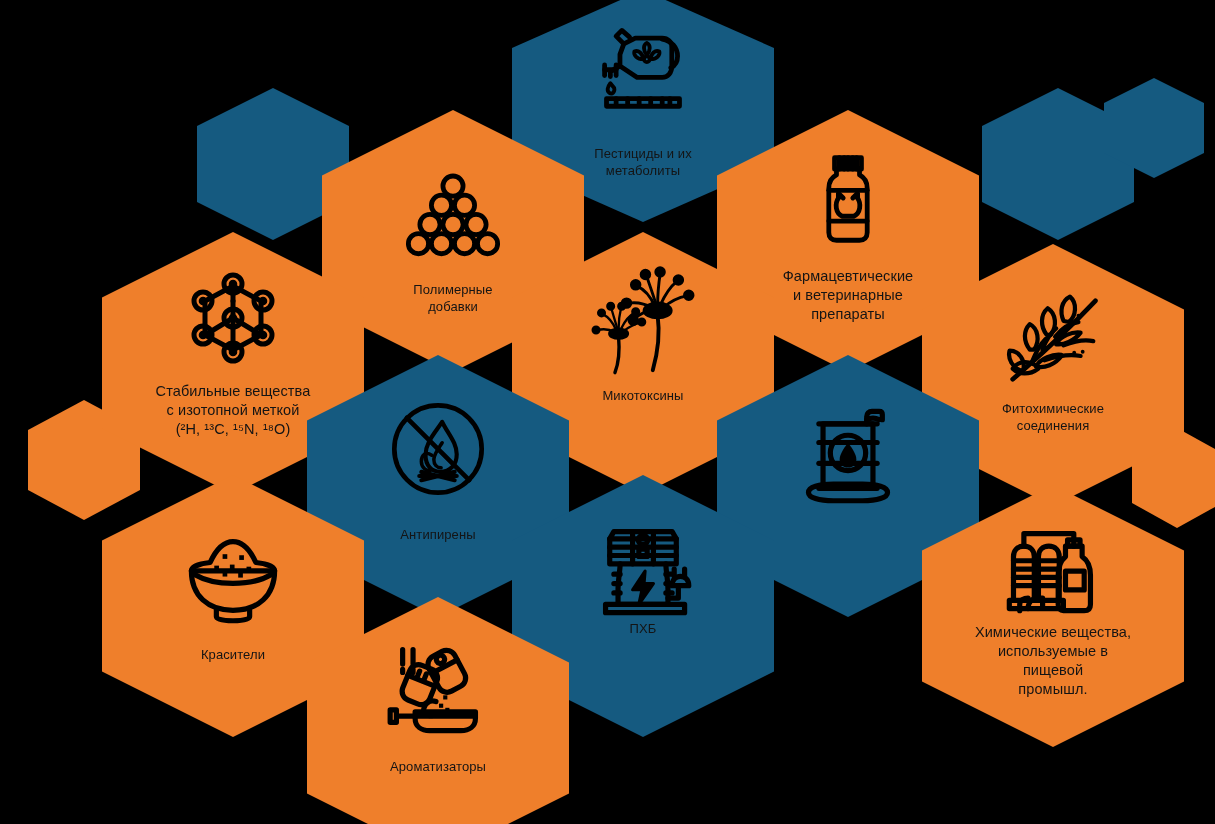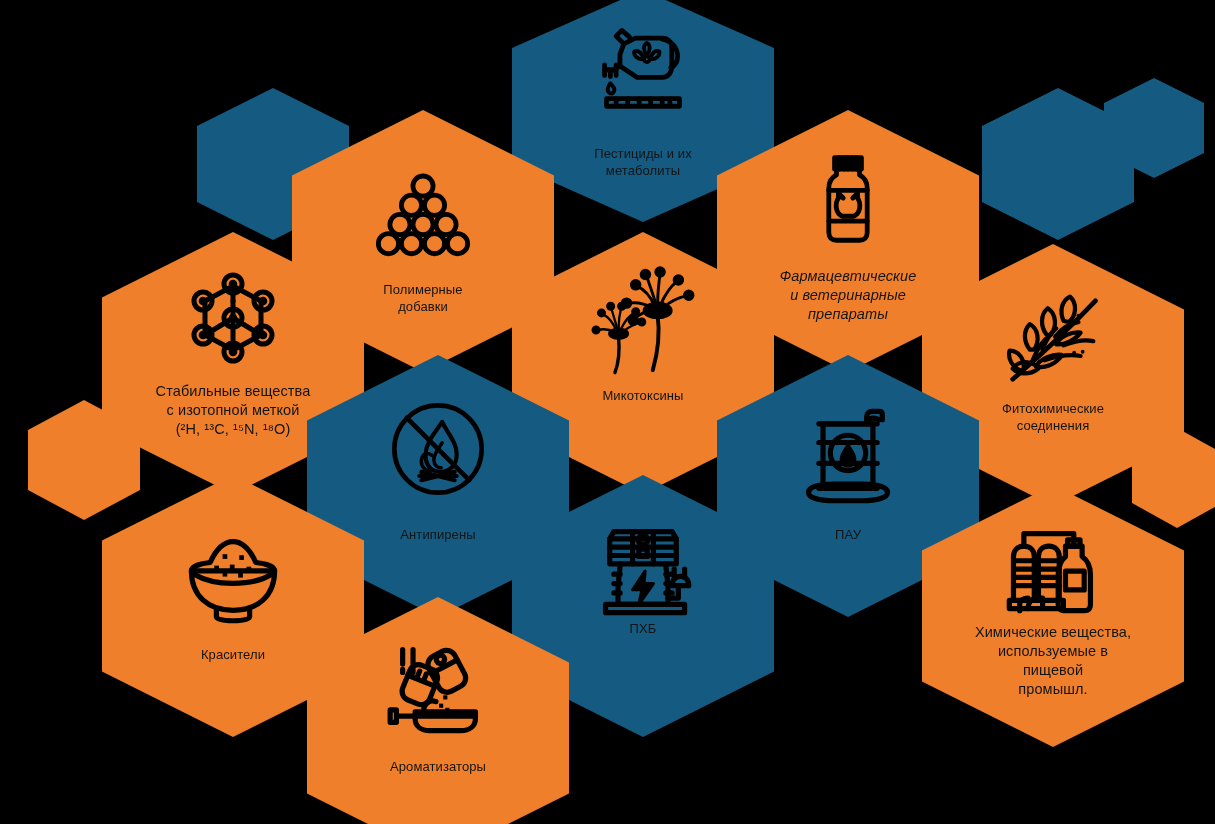--- a/index.html
+++ b/index.html
@@ -83,21 +83,21 @@
         <path d="M54 41 C50 36 50 30 54 28 C58 30 58 36 54 41 Z"></path>
         <path d="M50 45 C44 45 40 41 41 37 C45 35 50 39 50 45 Z"></path>
         <path d="M58 45 C64 45 68 41 67 37 C63 35 58 39 58 45 Z"></path>
         <circle cx="54" cy="45" r="3"></circle>
       </g>
     </svg>
       </div>
       <div class="hex-label" style="margin-top: 34px;">Пестициды и их
 метаболиты</div>
     </div>
-    <div class="hex orange" style="left: 292px; top: 110px; width: 262px; height: 262px;">
+    <div class="hex orange" style="left: 322px; top: 110px; width: 262px; height: 262px;">
       <div class="hex-icon" style="margin-top: 54px; height: 96px; width: 96px;">
     <svg viewBox="0 0 100 100" width="100%" height="100%">
       <circle cx="50" cy="23" r="10.5"></circle>
       <circle cx="38" cy="43" r="10.5"></circle>
       <circle cx="62" cy="43" r="10.5"></circle>
       <circle cx="26" cy="63" r="10.5"></circle>
       <circle cx="50" cy="63" r="10.5"></circle>
       <circle cx="74" cy="63" r="10.5"></circle>
       <circle cx="14" cy="83" r="10.5"></circle>
       <circle cx="38" cy="83" r="10.5"></circle>
@@ -113,21 +113,21 @@
     <svg viewBox="0 0 100 100" width="100%" height="100%">
       <path d="M36 8 L64 8 L64 20 L36 20 Z"></path>
       <path d="M41 8 L41 20 M46 8 L46 20 M50 8 L50 20 M55 8 L55 20 M59 8 L59 20"></path>
       <path d="M38 20 L38 26 C32 29 30 34 30 40 L30 86 C30 91 33 94 38 94 L62 94 C67 94 70 91 70 86 L70 40 C70 34 68 29 62 26 L62 20"></path>
       <path d="M30 42 L70 42"></path>
       <path d="M30 74 L70 74"></path>
       <path d="M40 50 L40 45 L45 50 M60 50 L60 45 L55 50"></path>
       <path d="M40 50 C36 56 37 66 44 69 L56 69 C63 66 64 56 60 50"></path>
     </svg>
       </div>
-      <div class="hex-label small" style="margin-top: 21px; font-style: italic;">Фармацевтические
+      <div class="hex-label small" style="margin-top: 21px;">Фармацевтические
 и ветеринарные
 препараты</div>
     </div>
     <div class="hex orange" style="left: 102px; top: 232px; width: 262px; height: 262px;">
       <div class="hex-icon" style="margin-top: 36px; height: 100px; width: 100px;">
     <svg viewBox="0 0 100 100" width="100%" height="100%">
       <g>
         <path d="M50 18 L22 33 M50 18 L78 33"></path>
         <path d="M22 33 L22 67 M78 33 L78 67"></path>
         <path d="M22 67 L50 82 M78 67 L50 82"></path>
@@ -249,21 +249,20 @@
       <path d="M22 38 L78 38" stroke-width="5"></path>
       <path d="M22 58 L78 58" stroke-width="5"></path>
       <path d="M22 82 L78 82" stroke-width="5"></path>
       <circle cx="50" cy="48" r="17"></circle>
       <path d="M50 38 C45 45 42 50 42 54 C42 59 45 62 50 62 C55 62 58 59 58 54 C58 50 55 45 50 38 Z" fill="#000" stroke="none"></path>
       <path d="M68 20 L68 13 C68 10 70 8 73 8 L80 8 C82 8 83 9 83 11 L83 16"></path>
       <path d="M68 16 C72 14 76 14 80 16"></path>
       <path d="M12 86 C12 81 22 78 36 78 L64 78 C78 78 88 81 88 86 C88 91 78 94 64 94 L36 94 C22 94 12 91 12 86 Z"></path>
     </svg>
       </div>
-      <div class="hex-label" style="margin-top: 20px;">ПАУ</div>
     </div>
     <div class="hex orange" style="left: 102px; top: 475px; width: 262px; height: 262px;">
       <div class="hex-icon" style="margin-top: 48px; height: 104px; width: 104px;">
     <svg viewBox="0 0 100 100" width="100%" height="100%">
       <path d="M10 46 C10 42 18 39 28 38 C34 25 42 18 50 18 C58 18 66 25 72 38 C82 39 90 42 90 46"></path>
       <path d="M10 46 C10 70 26 84 50 84 C74 84 90 70 90 46 Z"></path>
       <path d="M14 50 C24 56 38 58 50 58 C62 58 76 56 86 50"></path>
       <path d="M34 84 L34 90 C34 92 38 94 50 94 C62 94 66 92 66 90 L66 84"></path>
       <g fill="#000" stroke="none">
         <rect x="40" y="30" width="4.5" height="4.5"></rect>

